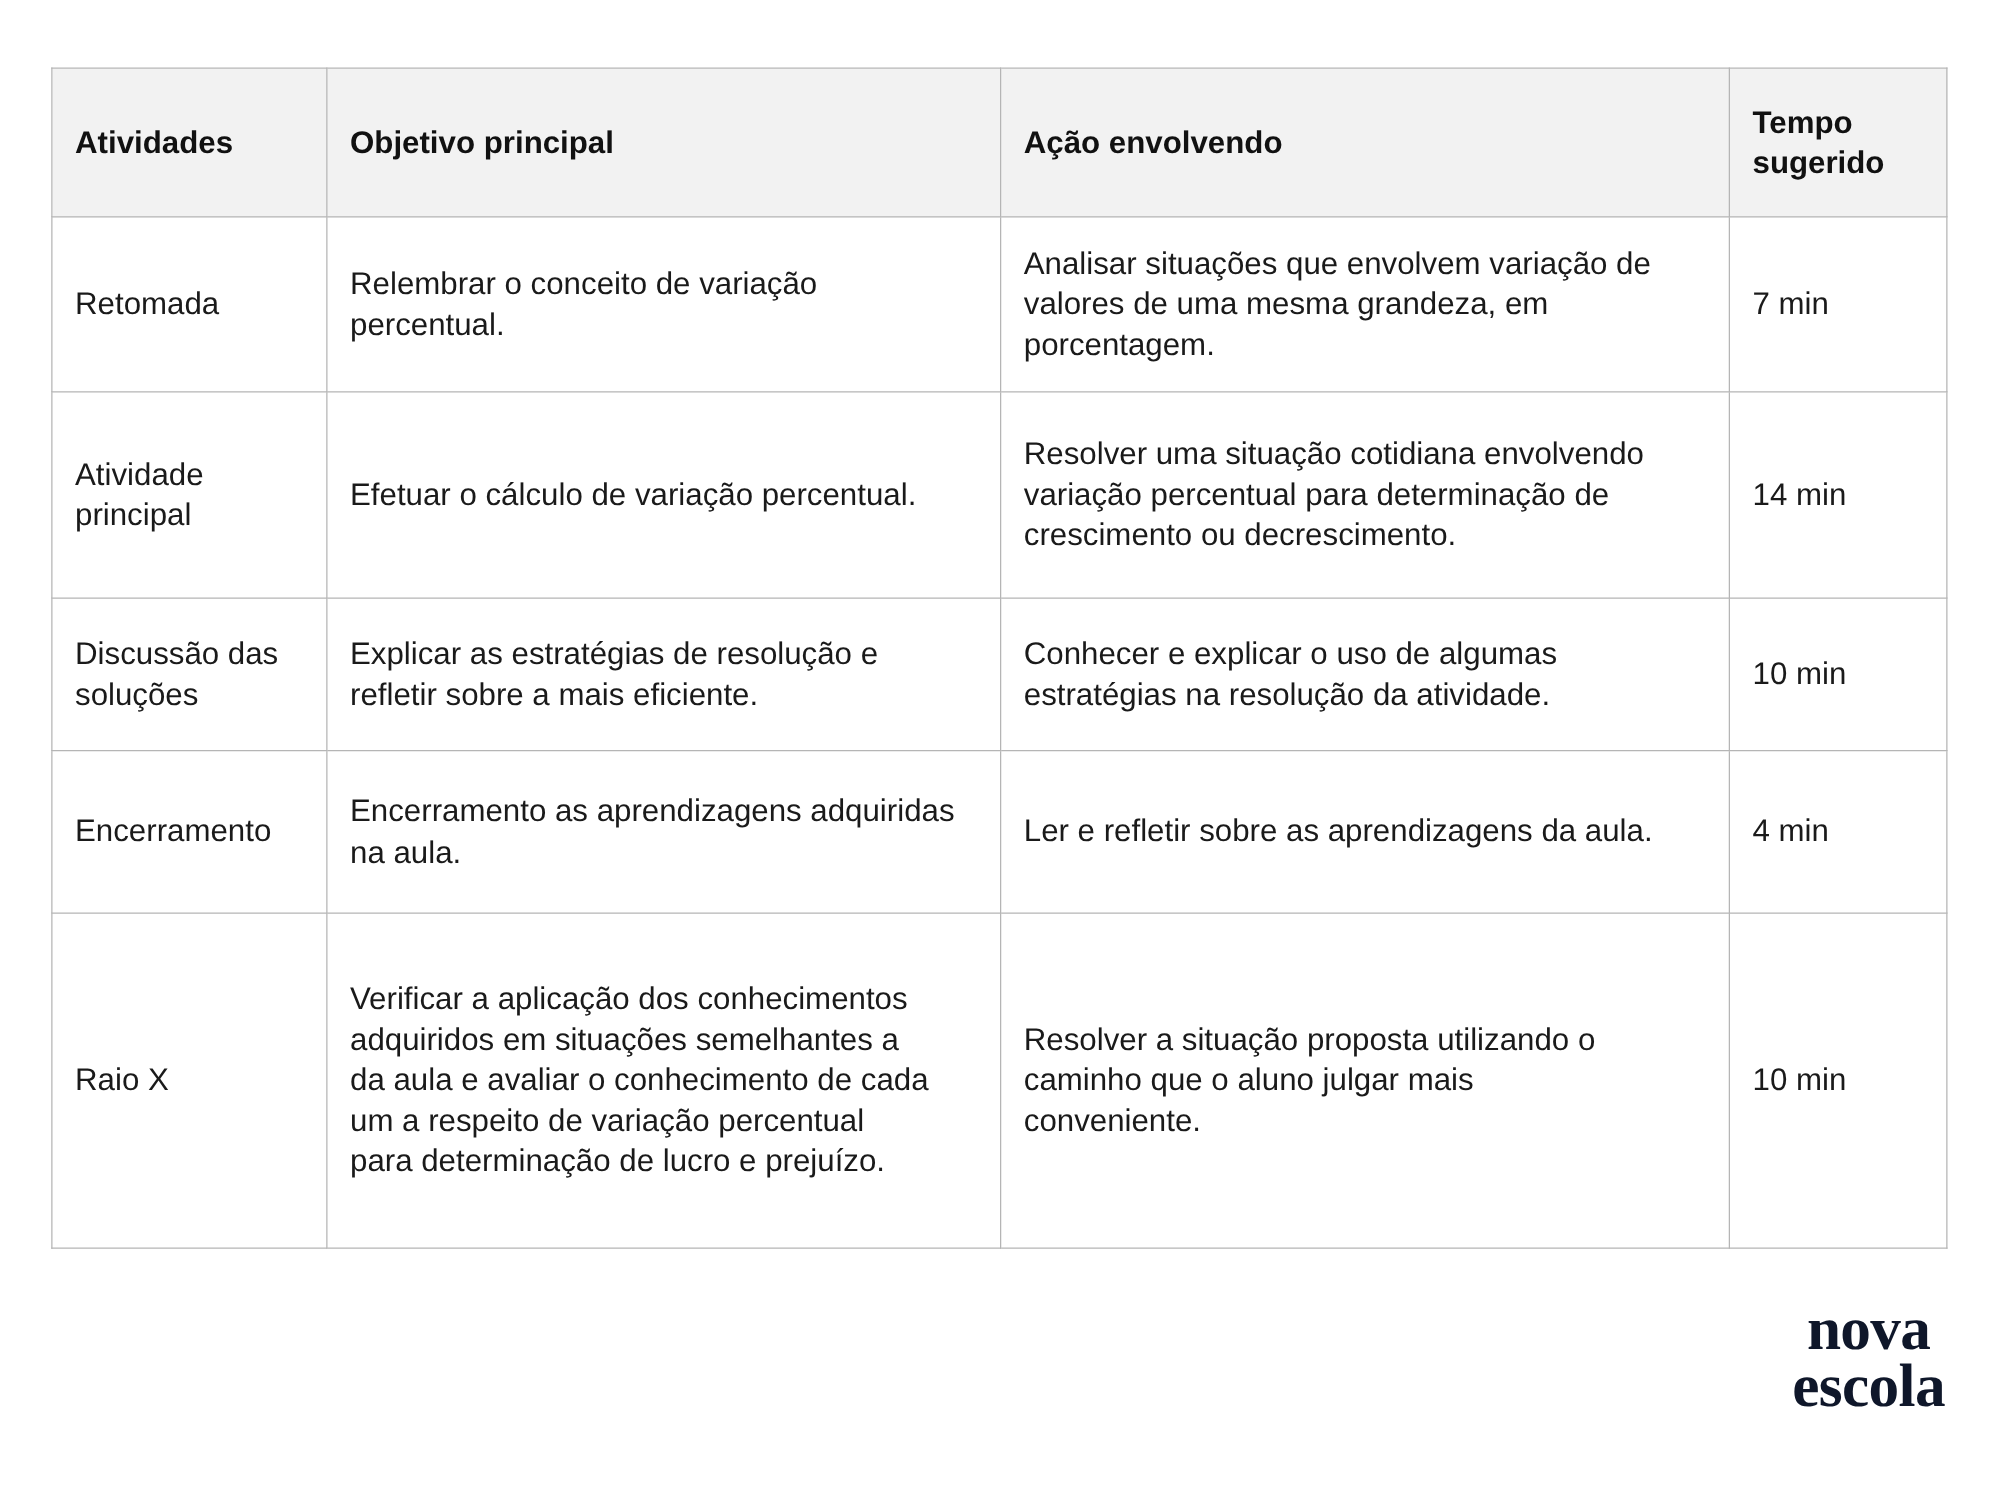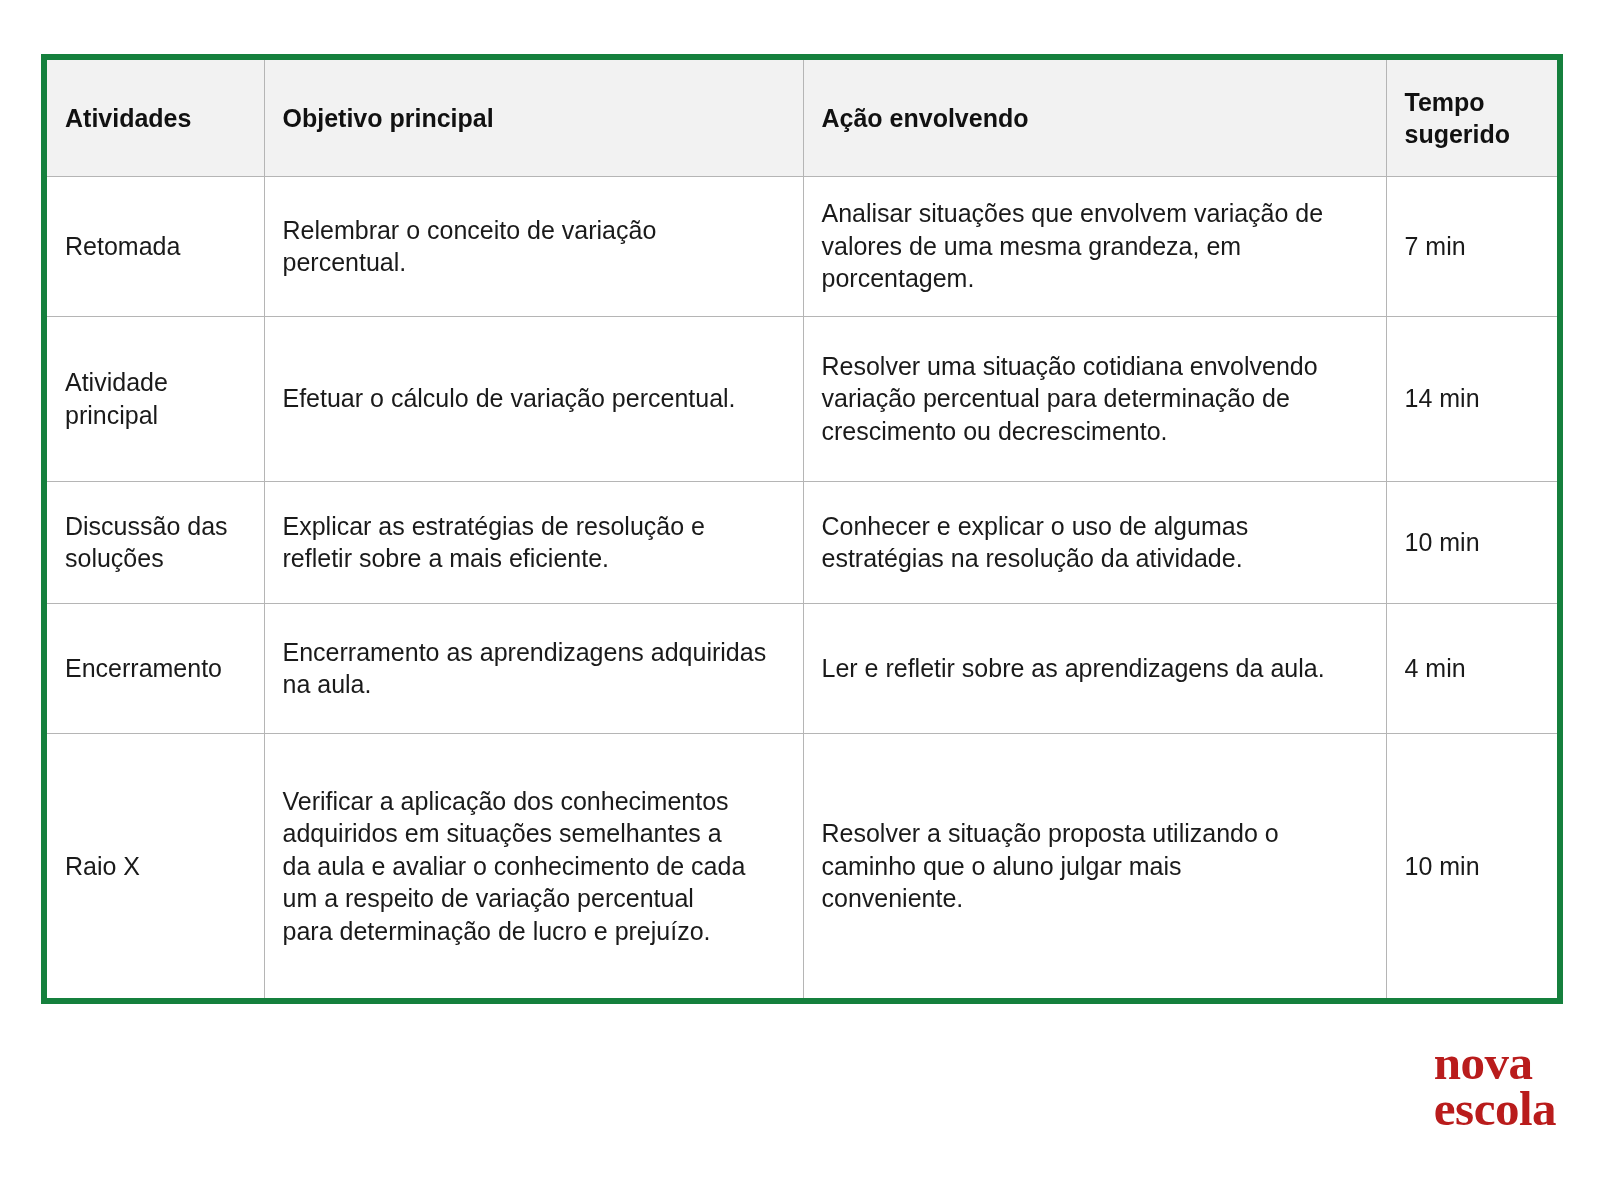--- a/index.html
+++ b/index.html
@@ -28,21 +28,21 @@
     left: 41px;
     top: 54px;
     width: 1516px;
     height: 909px;
   }
 
   table.plan-table {
     border-collapse: collapse;
     width: 1516px;
     table-layout: fixed;
-    border: 6px solid #15803d;
+    border: 1px solid #15803d;
   }
 
   table.plan-table td,
   table.plan-table th {
     border: 1px solid #b5b5b5;
     vertical-align: middle;
     text-align: left;
     padding: 6px 18px;
     box-sizing: border-box;
   }
@@ -79,26 +79,26 @@
 
   .cell-text {
     display: block;
     white-space: pre-line;
   }
 
   .logo {
     position: absolute;
     right: 44px;
     bottom: 68px;
-    text-align: left;
+    text-align: center;
     font-family: "Liberation Serif", serif;
     font-weight: bold;
     font-size: 49px;
     line-height: 0.94;
-    color: #b91c1c;
+    color: #0f172a;
     letter-spacing: -0.5px;
     user-select: none;
   }
   .logo .line { display: block; }
 </style>
 </head>
 <body>
 
 <div class="page">
 

